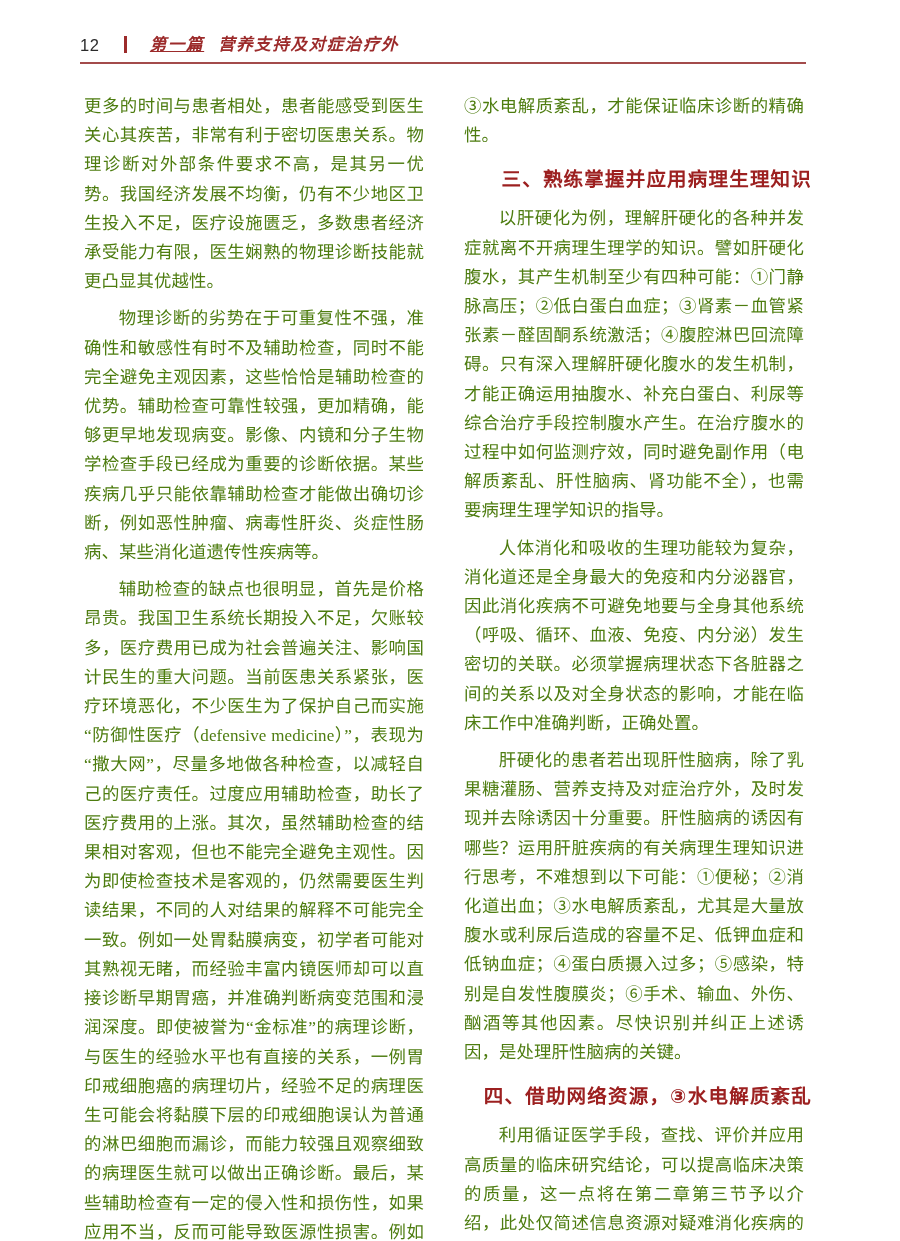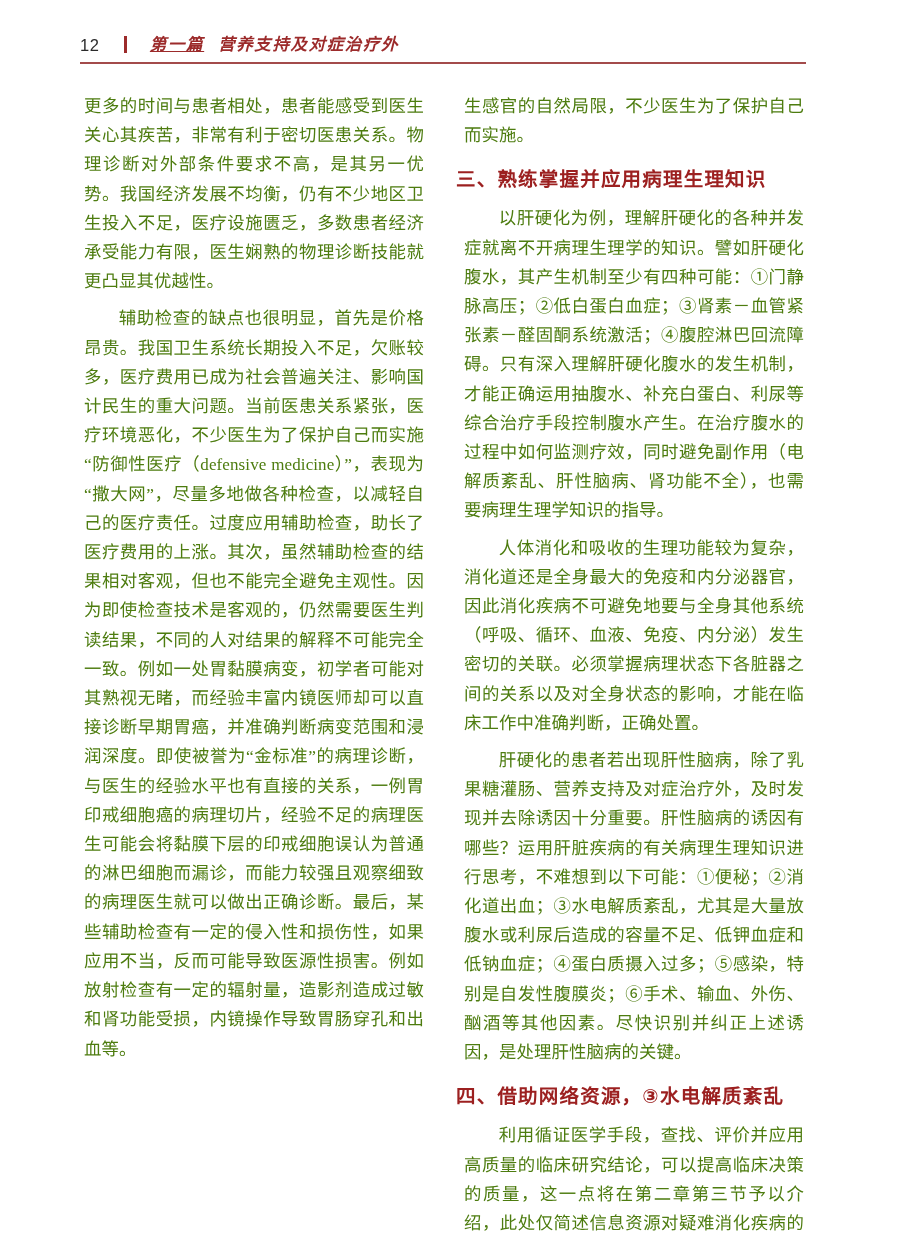--- a/index.html
+++ b/index.html
@@ -100,21 +100,21 @@
     font-family: "Liberation Serif", "DejaVu Serif", serif;
   }
   p.para.cont { text-indent: 0; }
 
   h2.section-heading {
     margin: 14px 0 10px 0;
     font-family: "Liberation Sans", "DejaVu Sans", sans-serif;
     font-size: 19.5px;
     font-weight: 700;
     color: #9c2020;
-    text-align: left;
+    text-align: right;
     letter-spacing: 1.2px;
     line-height: 30px;
   }
 
   .latin {
     font-family: "Liberation Serif", "DejaVu Serif", serif;
     font-size: 17px;
   }
 </style>
 </head>
@@ -130,28 +130,29 @@
     </span>
   </div>
   <div class="head-rule"></div>
 
   <div class="columns">
 
     <div class="col">
 
       <p class="para cont">更多的时间与患者相处，患者能感受到医生关心其疾苦，非常有利于密切医患关系。物理诊断对外部条件要求不高，是其另一优势。我国经济发展不均衡，仍有不少地区卫生投入不足，医疗设施匮乏，多数患者经济承受能力有限，医生娴熟的物理诊断技能就更凸显其优越性。</p>
 
+      <p class="para">物理诊断的劣势在于可重复性不强，准确性和敏感性有时不及辅助检查，同时不能完全避免主观因素，这些恰恰是辅助检查的优势。辅助检查可靠性较强，更加精确，能够更早地发现病变。影像、内镜和分子生物学检查手段已经成为重要的诊断依据。某些疾病几乎只能依靠辅助检查才能做出确切诊断，例如恶性肿瘤、病毒性肝炎、炎症性肠病、某些消化道遗传性疾病等。</p>
 
       <p class="para"><span>辅助检查的缺点也很明显，首先是价格昂贵。我国卫生系统长期投入不足，欠账较多，医疗费用已成为社会普遍关注、影响国计民生的重大问题。当前医患关系紧张，医疗环境恶化，不少医生为了保护自己而实施“防御性医疗（</span><span class="latin">defensive medicine</span><span>）”，表现为“撒大网”，尽量多地做各种检查，以减轻自己的医疗责任。过度应用辅助检查，助长了医疗费用的上涨。其次，虽然辅助检查的结果相对客观，但也不能完全避免主观性。因为即使检查技术是客观的，仍然需要医生判读结果，不同的人对结果的解释不可能完全一致。例如一处胃黏膜病变，初学者可能对其熟视无睹，而经验丰富内镜医师却可以直接诊断早期胃癌，并准确判断病变范围和浸润深度。即使被誉为“金标准”的病理诊断，与医生的经验水平也有直接的关系，一例胃印戒细胞癌的病理切片，经验不足的病理医生可能会将黏膜下层的印戒细胞误认为普通的淋巴细胞而漏诊，而能力较强且观察细致的病理医生就可以做出正确诊断。最后，某些辅助检查有一定的侵入性和损伤性，如果应用不当，反而可能导致医源性损害。例如放射检查有一定的辐射量，造影剂造成过敏和肾功能受损，内镜操作导致胃肠穿孔和出血等。</span></p>
 
     </div>
 
     <div class="col">
 
-      <p class="para cont">生感官的自然局限，不少医生为了保护自己而实施。</p>
+      <p class="para cont">③水电解质紊乱，才能保证临床诊断的精确性。</p>
 
       <h2 class="section-heading">三、熟练掌握并应用病理生理知识</h2>
 
       <p class="para">以肝硬化为例，理解肝硬化的各种并发症就离不开病理生理学的知识。譬如肝硬化腹水，其产生机制至少有四种可能：①门静脉高压；②低白蛋白血症；③肾素－血管紧张素－醛固酮系统激活；④腹腔淋巴回流障碍。只有深入理解肝硬化腹水的发生机制，才能正确运用抽腹水、补充白蛋白、利尿等综合治疗手段控制腹水产生。在治疗腹水的过程中如何监测疗效，同时避免副作用（电解质紊乱、肝性脑病、肾功能不全），也需要病理生理学知识的指导。</p>
 
       <p class="para">人体消化和吸收的生理功能较为复杂，消化道还是全身最大的免疫和内分泌器官，因此消化疾病不可避免地要与全身其他系统（呼吸、循环、血液、免疫、内分泌）发生密切的关联。必须掌握病理状态下各脏器之间的关系以及对全身状态的影响，才能在临床工作中准确判断，正确处置。</p>
 
       <p class="para">肝硬化的患者若出现肝性脑病，除了乳果糖灌肠、营养支持及对症治疗外，及时发现并去除诱因十分重要。肝性脑病的诱因有哪些？运用肝脏疾病的有关病理生理知识进行思考，不难想到以下可能：①便秘；②消化道出血；③水电解质紊乱，尤其是大量放腹水或利尿后造成的容量不足、低钾血症和低钠血症；④蛋白质摄入过多；⑤感染，特别是自发性腹膜炎；⑥手术、输血、外伤、酗酒等其他因素。尽快识别并纠正上述诱因，是处理肝性脑病的关键。</p>
 
       <h2 class="section-heading">四、借助网络资源，③水电解质紊乱</h2>

